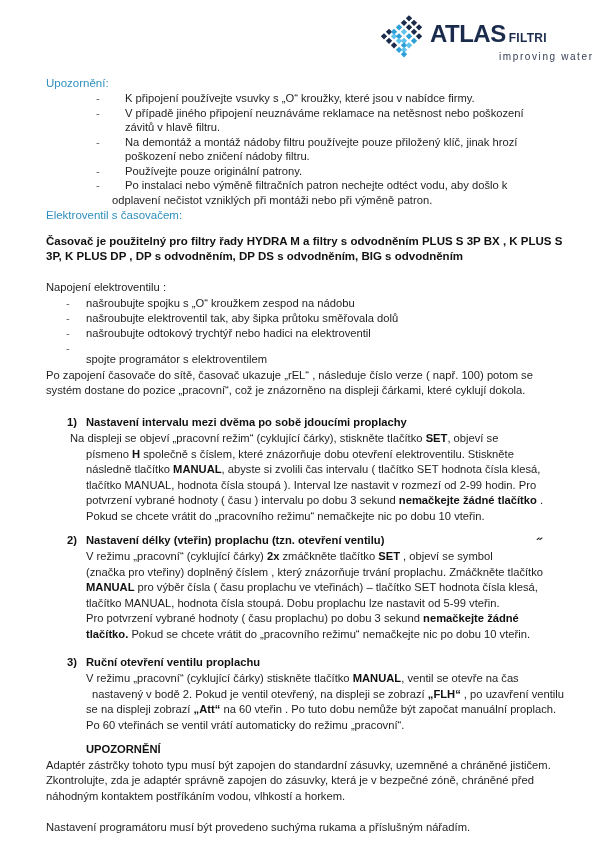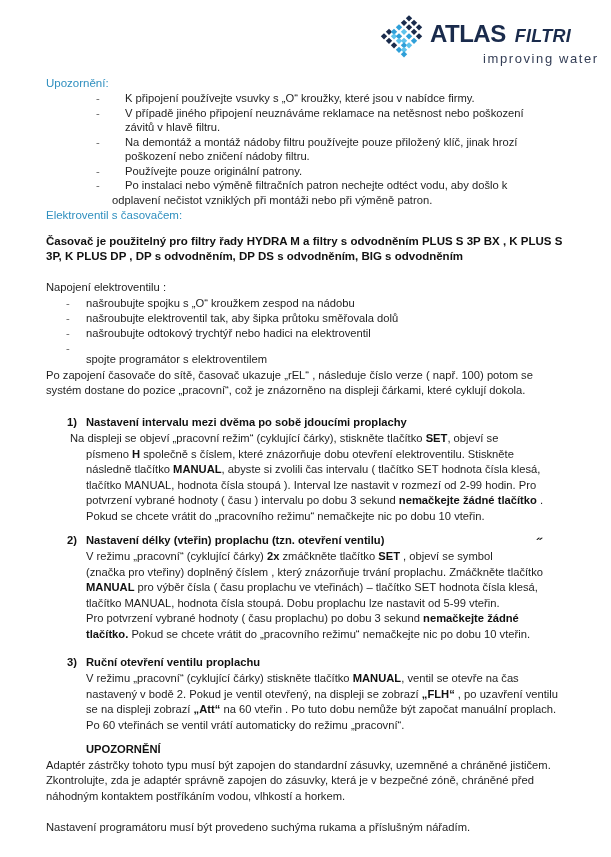--- a/index.html
+++ b/index.html
@@ -2,22 +2,22 @@
 <html><head>
 <meta charset="utf-8">
 <style>
   html, body { margin: 0; padding: 0; background: #ffffff; }
   body {
     width: 611px; height: 857px; position: relative; overflow: hidden;
     font-family: "Liberation Sans", sans-serif; font-size: 11.2px; color: #1e1e1e;
   }
   .logo { position: absolute; left: 377px; top: 14px; width: 230px; height: 46px; }
   .logo-word { position: absolute; left: 53px; top: 8px; font-weight: bold; font-size: 24px; color: #1a2b4c; letter-spacing: -0.5px; line-height: 24px; }
-  .logo-word .filtri { font-size: 18px; letter-spacing: 0.3px; margin-left: 9px; font-weight: bold; font-style: italic; }
-  .logo-tag { position: absolute; left: 106px; top: 37px; font-size: 13px; color: #333d55; letter-spacing: 1.6px; }
+  .logo-word .filtri { font-size: 12px; letter-spacing: 0.3px; margin-left: 3px; font-weight: bold; }
+  .logo-tag { position: absolute; left: 122px; top: 37px; font-size: 10px; color: #333d55; letter-spacing: 1.6px; }
 
   .blue-head { position: absolute; left: 46px; color: #2f8fbf; font-size: 11.5px; text-align: center; }
   .line { position: absolute; white-space: nowrap; line-height: 13px; }
   .dash { position: absolute; color: #666; }
   .bold { font-weight: bold; color: #111; text-align: center; }
 </style>
 </head>
 <body>
 
 <div class="logo">
@@ -106,21 +106,21 @@
     <div class="line bold" style="left:536px;top:538px;font-size:14px;font-style:italic">˝</div>
     <div class="line" style="left:86px;top:550px"><span>V režimu „pracovní“ (cyklující čárky)  </span><span class="bold">2x</span><span> zmáčkněte  tlačítko  </span><span class="bold">SET</span><span> , objeví se symbol</span></div>
     <div class="line" style="left:86px;top:565.5px"><span>(značka pro vteřiny) doplněný číslem , který znázorňuje  trvání proplachu. Zmáčkněte tlačítko</span></div>
     <div class="line" style="left:86px;top:581px"><span class="bold">MANUAL</span><span>  pro výběr čísla  ( času proplachu ve vteřinách) – tlačítko SET hodnota čísla klesá,</span></div>
     <div class="line" style="left:86px;top:596.5px"><span>tlačítko MANUAL, hodnota čísla stoupá. Dobu proplachu lze nastavit od 5-99 vteřin.</span></div>
     <div class="line" style="left:86px;top:612px"><span>Pro potvrzení vybrané hodnoty ( času proplachu) po dobu 3 sekund </span><span class="bold">nemačkejte žádné</span></div>
     <div class="line" style="left:86px;top:627.5px"><span class="bold">tlačítko.</span><span> Pokud se chcete vrátit do „pracovního režimu“ nemačkejte nic po dobu 10 vteřin.</span></div>
     <div class="line bold" style="left:67px;top:656px">3)</div>
     <div class="line bold" style="left:86px;top:656px">Ruční otevření ventilu proplachu</div>
     <div class="line" style="left:86px;top:672px"><span>V režimu „pracovní“ (cyklující čárky) stiskněte tlačítko </span><span class="bold">MANUAL</span><span>, ventil se otevře na čas</span></div>
-    <div class="line" style="left:86px;top:687.5px"><span>nastavený v bodě 2. Pokud je ventil otevřený, na displeji se zobrazí  </span><span class="bold">„FLH“</span><span> , po uzavření ventilu</span></div>
+    <div class="line" style="left:92px;top:687.5px"><span>nastavený v bodě 2. Pokud je ventil otevřený, na displeji se zobrazí  </span><span class="bold">„FLH“</span><span> , po uzavření ventilu</span></div>
     <div class="line" style="left:86px;top:703px"><span>se na displeji zobrazí  </span><span class="bold">„Att“</span><span>  na 60 vteřin . Po tuto dobu nemůže být započat manuální proplach.</span></div>
     <div class="line" style="left:86px;top:718.5px"><span>Po 60 vteřinách se ventil vrátí automaticky do režimu „pracovní“.</span></div>
   </div>
 
 <div class="line bold" style="left:86px;top:743px">UPOZORNĚNÍ</div>
 <div class="line" style="left:46px;top:759px">Adaptér zástrčky tohoto typu musí být zapojen do standardní zásuvky, uzemněné a chráněné jističem.</div>
 <div class="line" style="left:46px;top:774px">Zkontrolujte, zda je adaptér správně zapojen do zásuvky, která je v bezpečné zóně, chráněné před</div>
 <div class="line" style="left:46px;top:790px">náhodným kontaktem postříkáním vodou, vlhkostí a horkem.</div>
 <div class="line" style="left:46px;top:821px">Nastavení programátoru musí být provedeno suchýma rukama a příslušným nářadím.</div>
 

